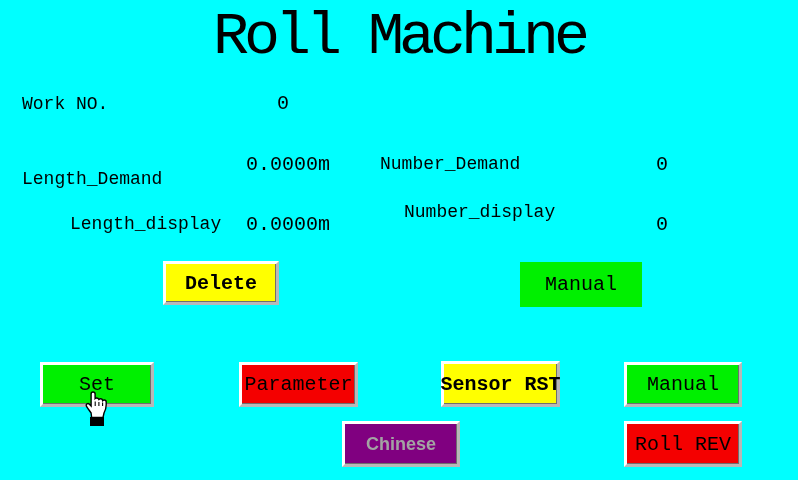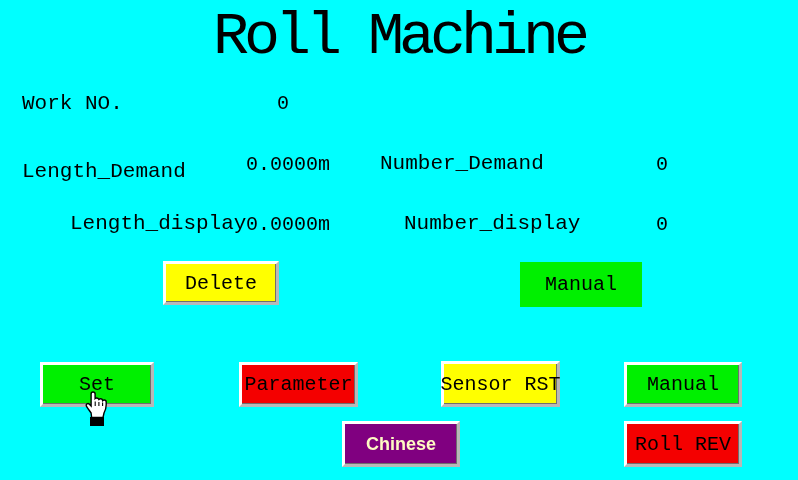--- a/index.html
+++ b/index.html
@@ -6,47 +6,47 @@
   .screen {
     position:relative; width:798px; height:480px;
     background:#00ffff; overflow:hidden;
     font-family:"Liberation Mono", monospace; color:#000;
   }
   .title {
     position:absolute; top:4px; left:0; width:100%;
     text-align:center; font-size:60px; letter-spacing:-5px;
     line-height:66px; white-space:nowrap;
   }
-  .lbl { position:absolute; font-size:21px; line-height:24px; white-space:pre; }
+  .lbl { position:absolute; font-size:18px; line-height:24px; white-space:pre; }
   .val { position:absolute; font-size:20px; line-height:24px; white-space:pre; }
   .btn {
     position:absolute; display:flex; align-items:center; justify-content:center;
     font-size:20px; box-sizing:border-box;
     border:3px solid; border-color:#ffffff #b8b8b8 #b8b8b8 #ffffff;
     box-shadow: inset -1px -1px 0 #6e6e6e;
     cursor:pointer; user-select:none; white-space:pre;
   }
   .flat { border:none; box-shadow:none; cursor:default; }
-  .c-yellow { background:#ffff00; }
+  .c-yellow { background:#ffff00;font-weight:bold; }
   .c-green  { background:#00f000; }
   .c-red    { background:#f40000; }
   .c-purple {
-    background:#800080; color:#fef9c3;
+    background:#800080; color:#a3a3a3;
     font-family:"Liberation Sans", sans-serif; font-weight:bold; font-size:18px;
   }
   
   #f-work-label   { left:22px;  top:92px;  }
   #f-work-value   { left:277px; top:92px;  }
-  #f-ldem-label   { left:22px;  top:160px;text-align:right; }
+  #f-ldem-label   { left:22px;  top:167px;text-align:right; }
   #f-ldem-value   { left:246px; top:153px; }
   #f-ndem-label   { left:380px; top:152px; }
   #f-ndem-value   { left:656px; top:153px; }
   #f-ldis-label   { left:22px;  top:212px;margin-left:48px; }
   #f-ldis-value   { left:246px; top:213px; }
-  #f-ndis-label   { left:404px; top:212px; }
+  #f-ndis-label   { left:404px; top:200px; }
   #f-ndis-value   { left:656px; top:213px; }
   #b-delete   { left:163px; top:261px; width:116px; height:44px; }
   #b-manual-i { left:520px; top:262px; width:122px; height:45px; }
   #b-set      { left:40px;  top:362px; width:114px; height:45px; }
   #b-param    { left:239px; top:362px; width:119px; height:45px; }
   #b-sensor   { left:441px; top:361px; width:119px; height:46px; }
   #b-manual   { left:624px; top:362px; width:118px; height:45px; }
   #b-fwd      { left:40px;  top:421px; width:114px; height:46px; }
   #b-chinese  { left:342px; top:421px; width:118px; height:46px; }
   #b-rev      { left:624px; top:421px; width:118px; height:46px; }

